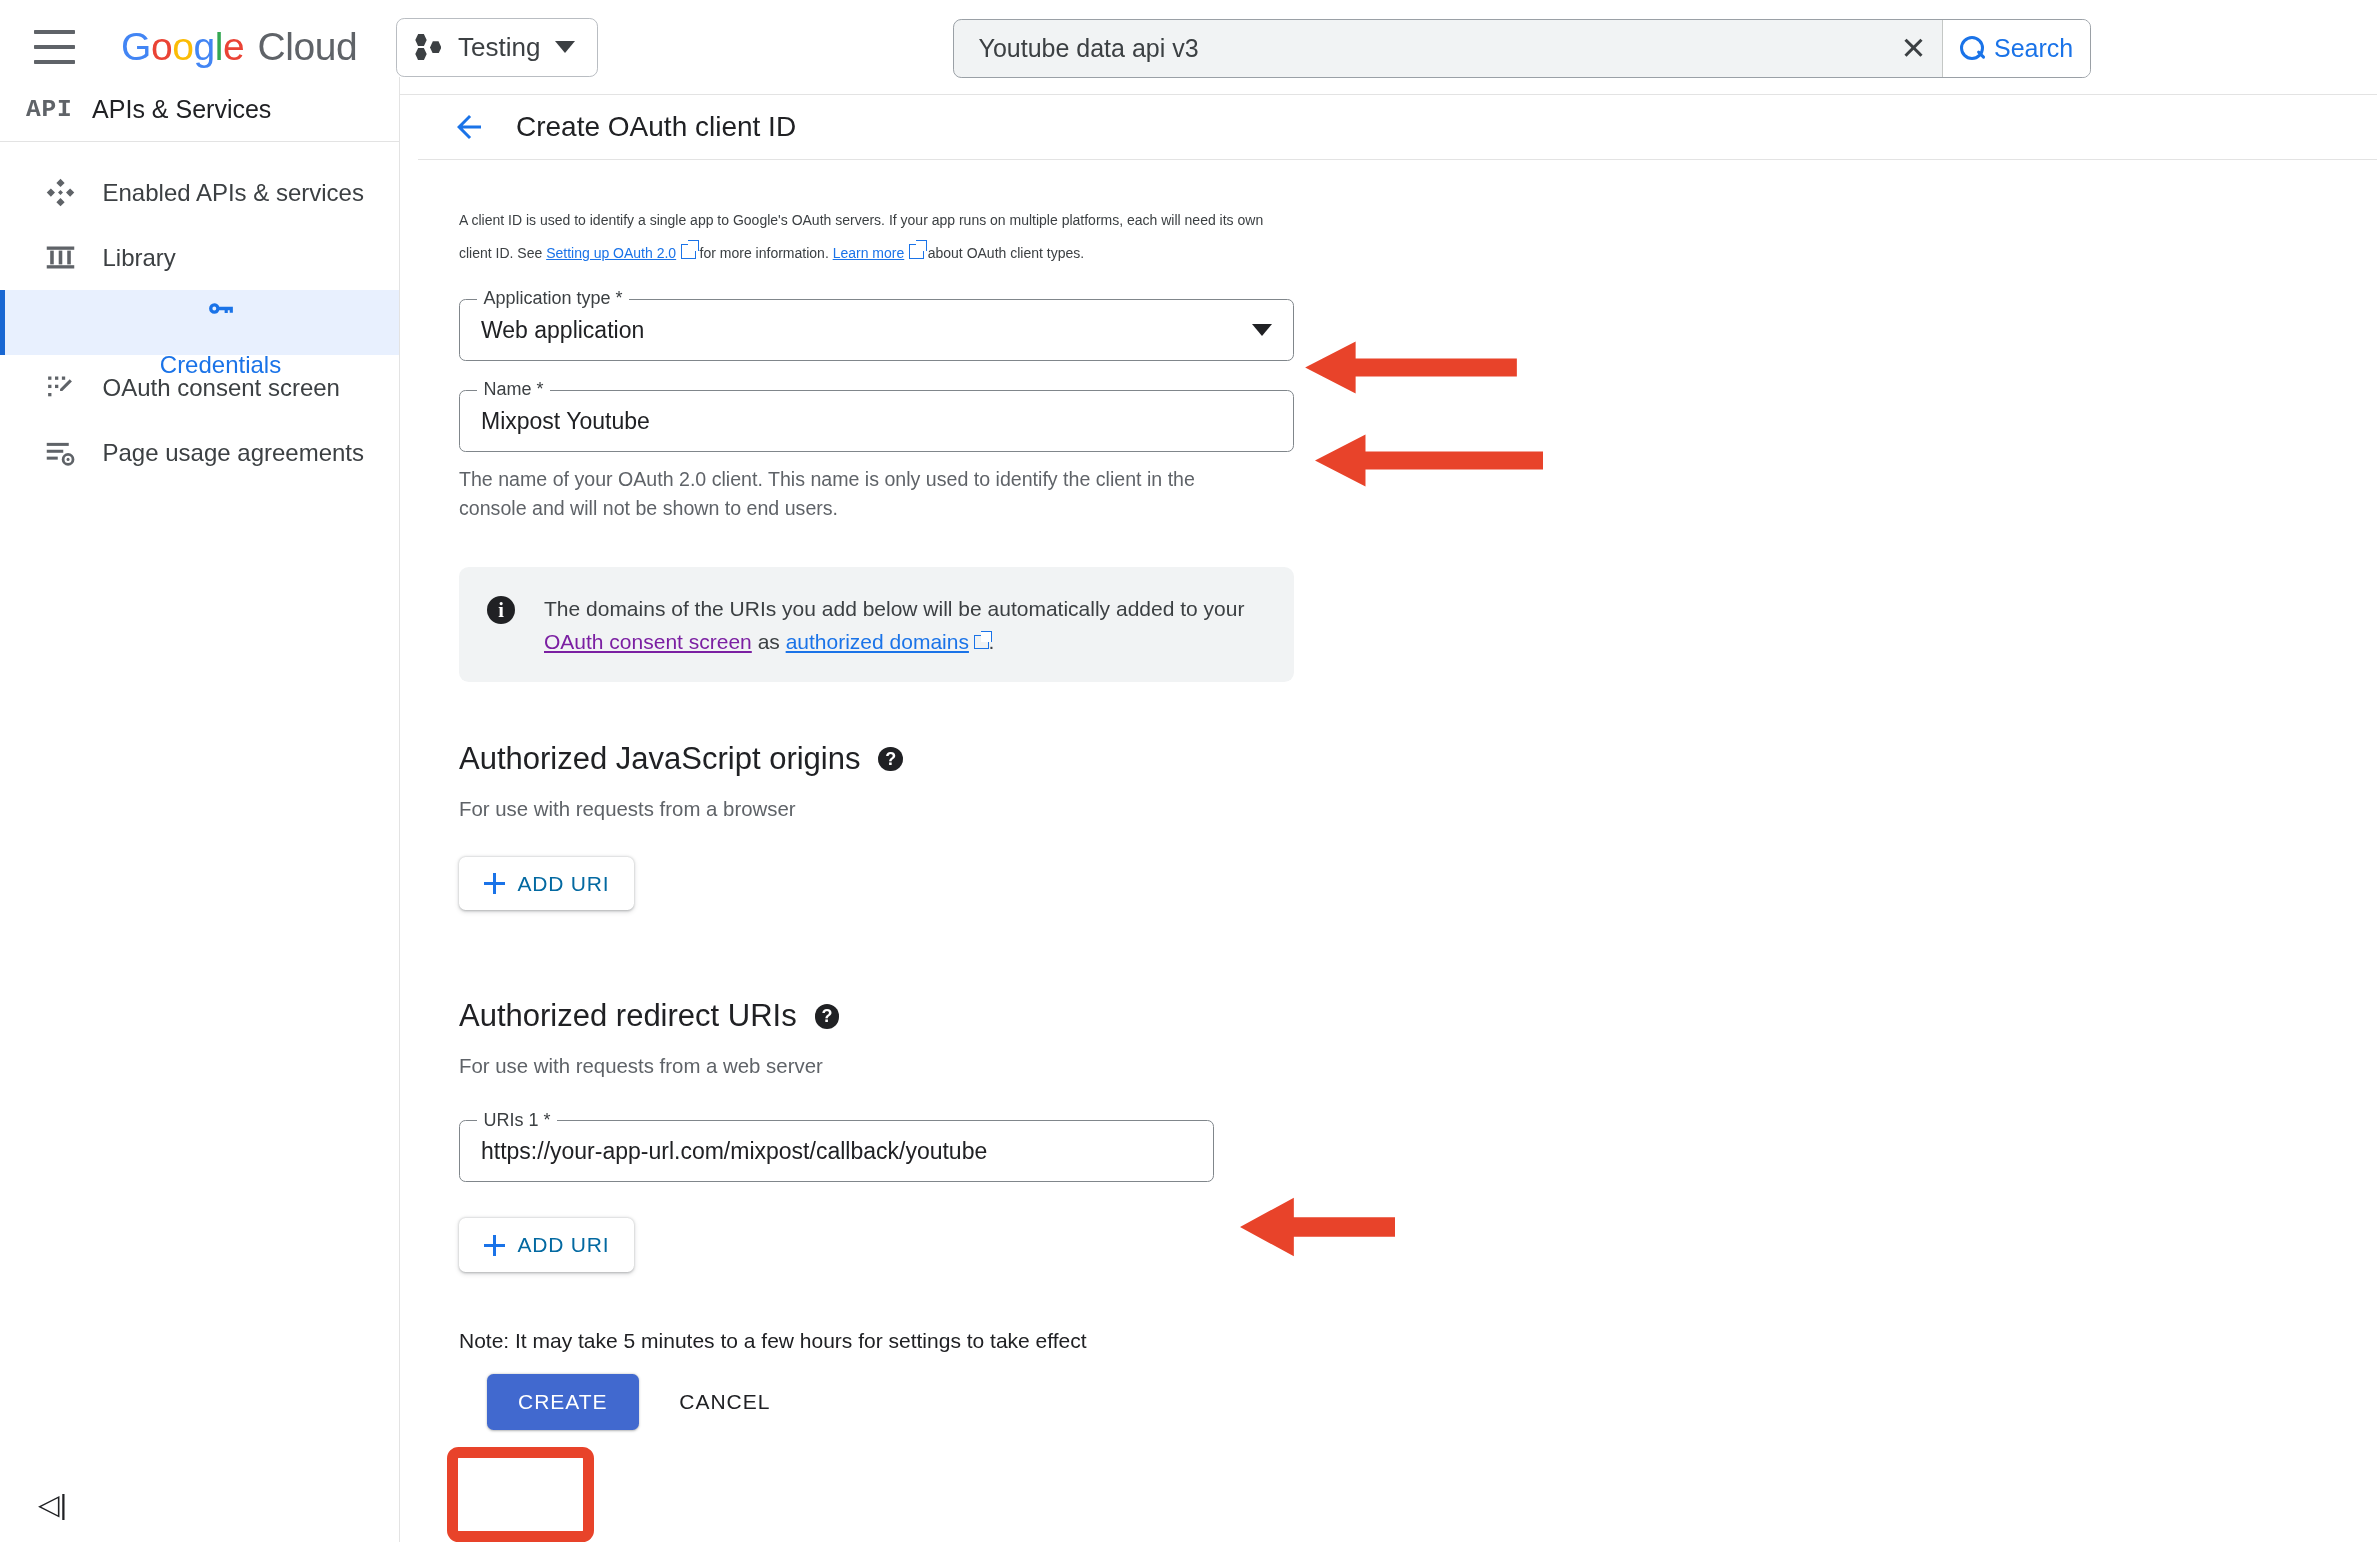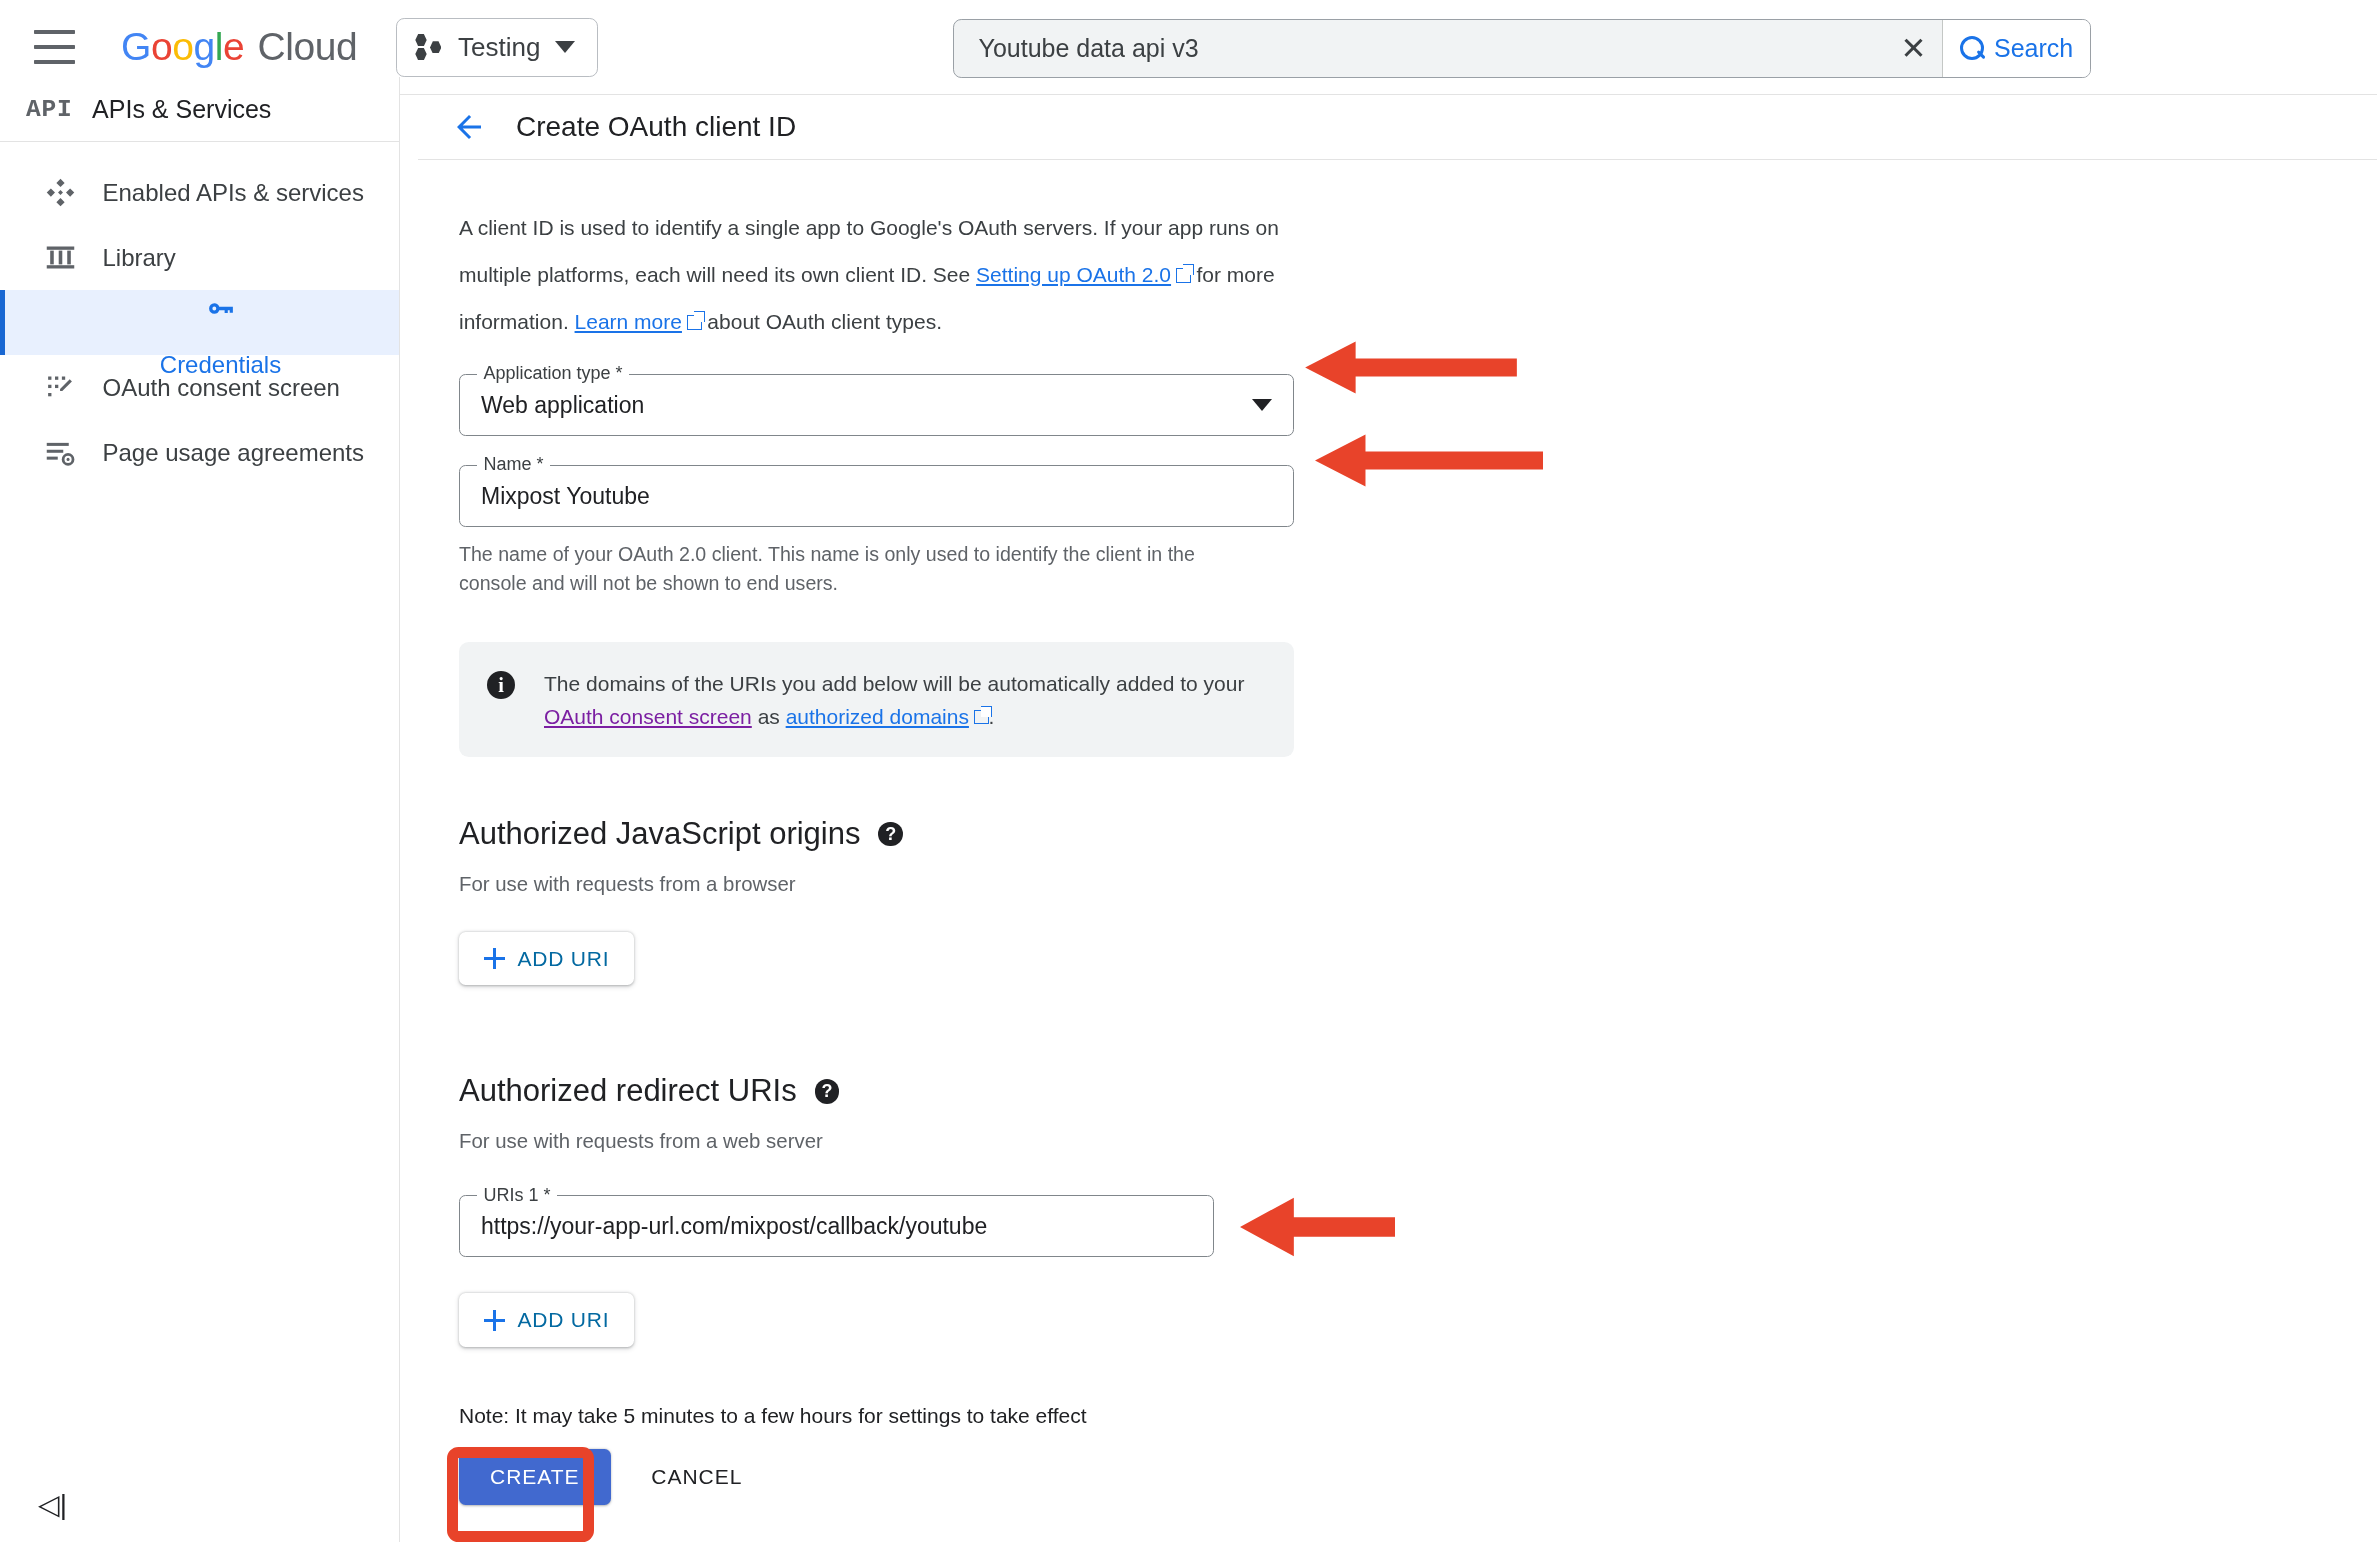--- a/index.html
+++ b/index.html
@@ -122,21 +122,21 @@
   .content { position:absolute; left: 418px; top: 95px; width: 1960px; height: 1465px; background:#fff; }
   .page-head {
     height: 65px; display:flex; align-items:center; gap: 29px; padding-left: 33px;
     border-bottom: 1.6px solid #e3e3e3;
   }
   .back-arrow { width: 36px; height: 36px; cursor:pointer; }
   .page-title { font-size: 28px; color:#202124; }
 
   .body-pad { padding: 44px 0 0 41px; }
 
-  .intro { font-size: 21px; line-height: 47px; color:#3c4043; max-width: 824px; }
+  .intro { font-size: 14px; line-height: 33px; color:#3c4043; max-width: 824px; }
   .intro a { color:#1a73e8; text-decoration: underline; }
   .ext { display:inline-block; width: 14.7px; height:14.7px; border:1.6px solid #1a73e8; position:relative; margin-left:4.9px; vertical-align:-0.8px;}
   .ext::after{content:"";position:absolute;right:-4.1px;top:-4.9px;width:9.8px;height:9.8px;border-top:1.6px solid #1a73e8;border-right:1.6px solid #1a73e8;background:#fff;}
 
   
   .field { position: relative; width: 835px; margin-top: 29px; }
   .field .box {
     height: 62px; border: 1.6px solid #80868b; border-radius: 6.5px;
     display:flex; align-items:center; padding: 0 21px; background:#fff;
   }
@@ -185,21 +185,21 @@
     color:#0369a1; font-size: 21px; letter-spacing: 0.8px; cursor:pointer;
     font-family:"Liberation Sans", sans-serif;
   }
   .plus { width: 21px; height:21px; position:relative; flex:none; }
   .plus::before,.plus::after{content:"";position:absolute;background:#1a73e8;}
   .plus::before{left:0;top:9px;width:21px;height:3.3px;}
   .plus::after{left:9px;top:0;width:3.3px;height:21px;}
 
   .note { margin-top: 57px; font-size: 21px; color:#202124; }
 
-  .actions { margin-top: 21px; display:flex; align-items:flex-end; gap: 21px; }
+  .actions { margin-top: 21px; display:flex; align-items:flex-end; gap: 21px; margin-left: 28px; }
   .btn-create {
     background:#4169cf; color:#fff; border:none; border-radius: 6.5px;
     padding: 16.3px 31px; font-size: 21px; letter-spacing: 1px; cursor:pointer;
     box-shadow: 0 0.8px 2.4px rgba(60,64,67,.4); font-family:"Liberation Sans", sans-serif;
   }
   .btn-cancel {
     background:transparent; border:none; color:#202124; font-size: 21px;
     letter-spacing: 1px; cursor:pointer; padding: 16.3px 19.6px;
     font-family:"Liberation Sans", sans-serif;
   }

